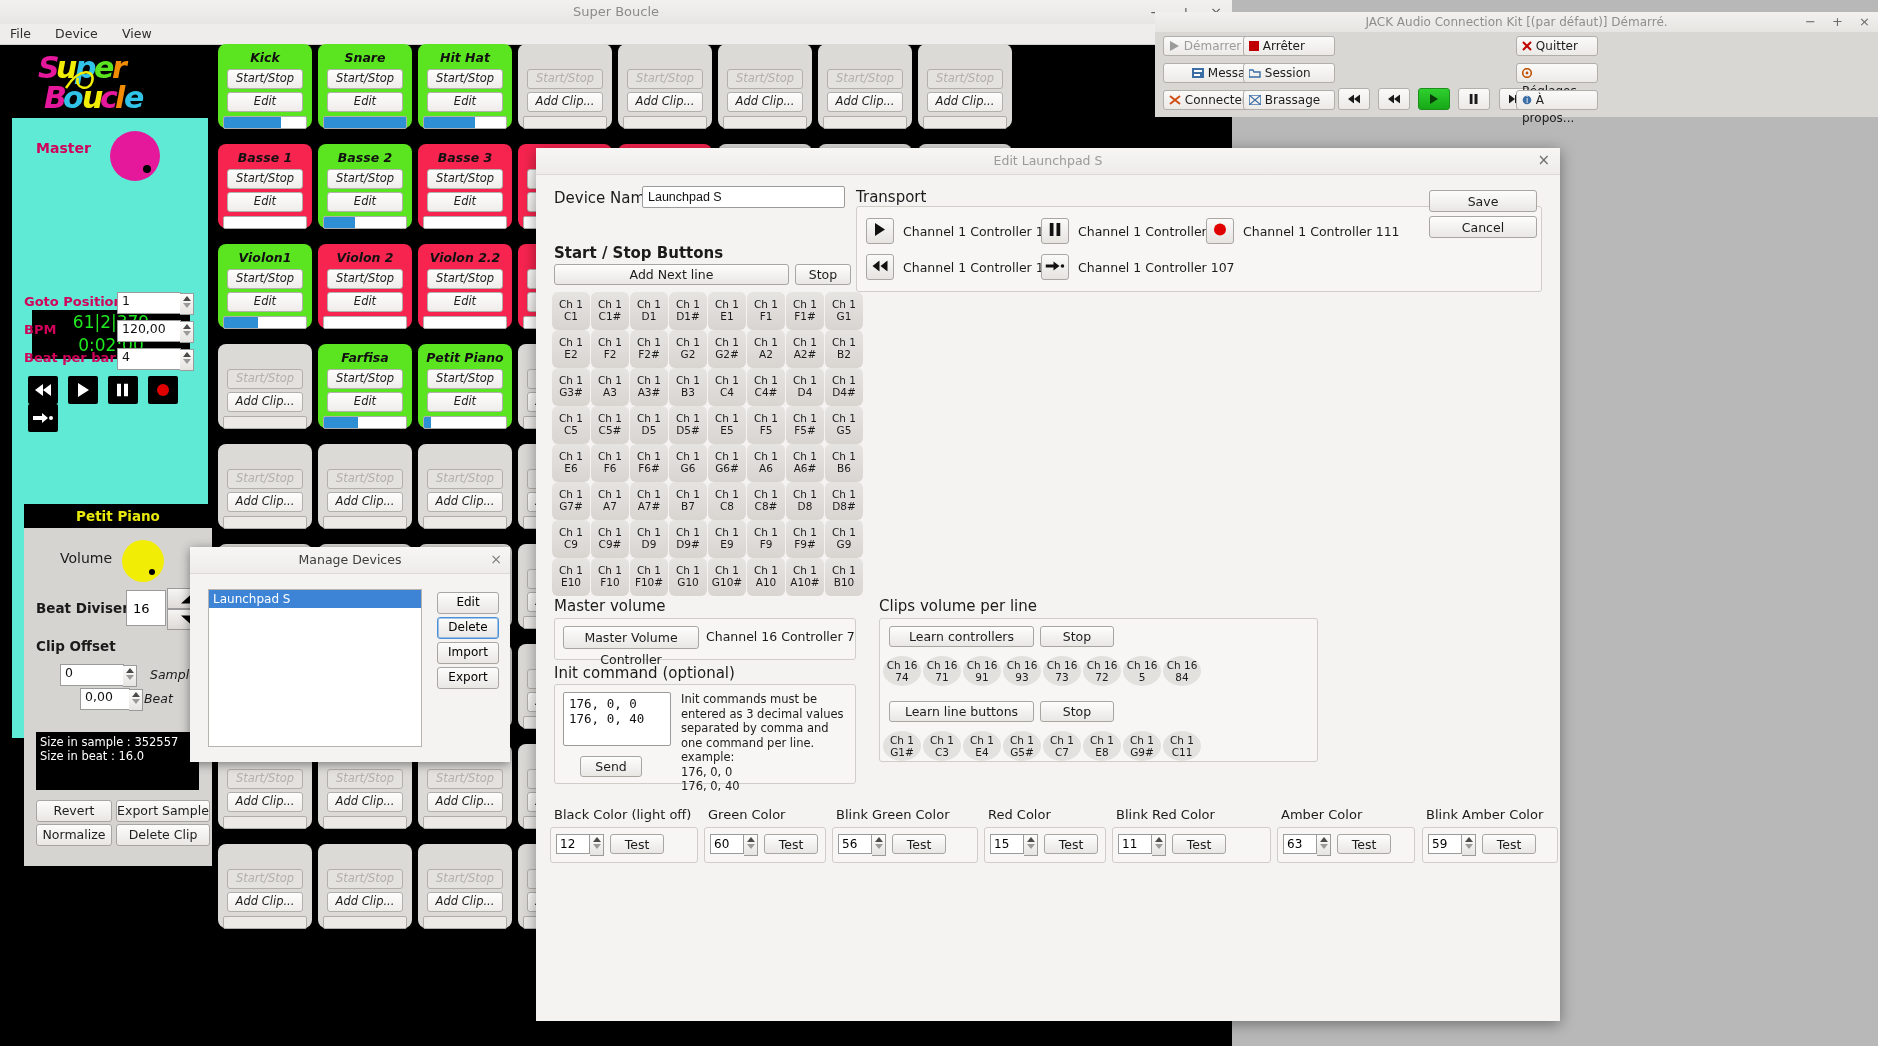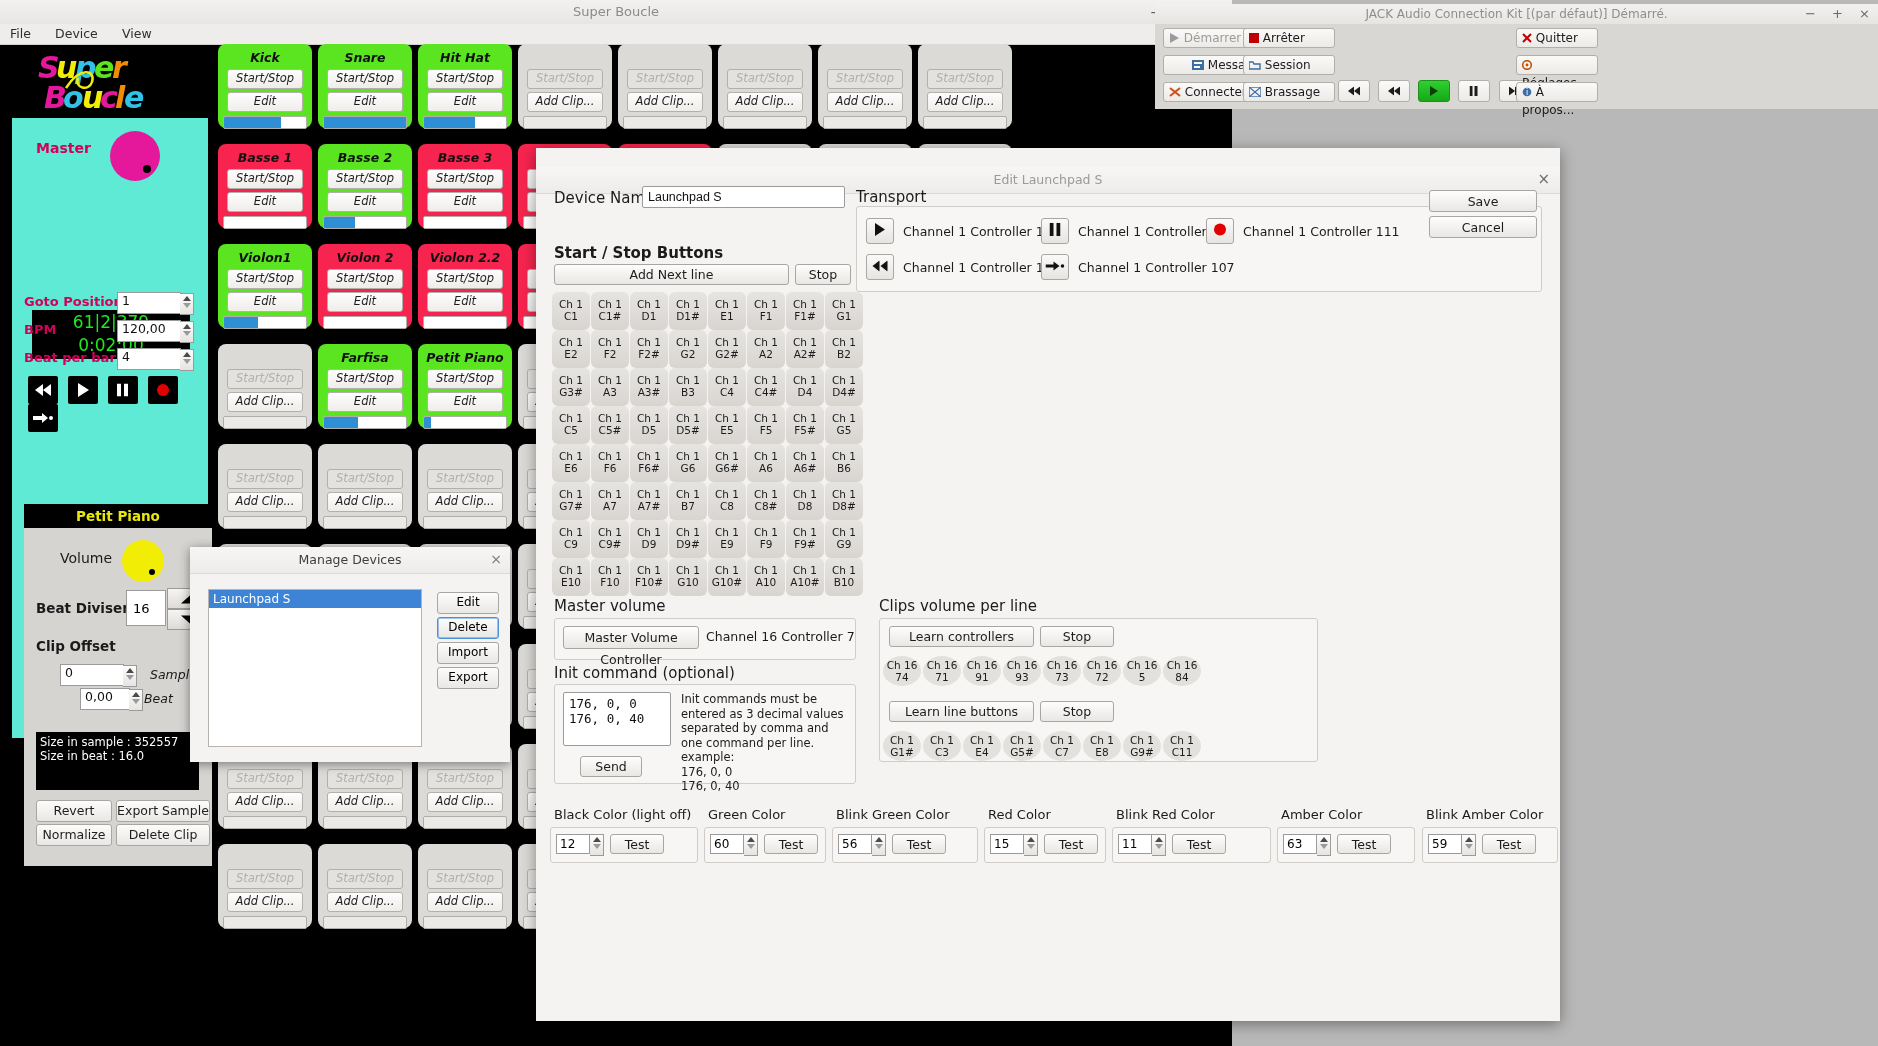--- a/index.html
+++ b/index.html
@@ -96,21 +96,21 @@
   #md-list .sel{background:#3d84d6;color:#fff;font-size:12px;padding:2px 4px;}
   .mdbtn{position:absolute;left:247px;width:60px;height:20px;
       background:linear-gradient(#fcfcfc,#e9e7e4);border:1px solid #a9a6a2;border-radius:3px;
       font-size:12px;text-align:center;line-height:19px;cursor:pointer;}
   .mdbtn.focus{border-color:#4a90d9;box-shadow:0 0 0 1px rgba(74,144,217,.5) inset;}
 
   
   #ed{position:absolute;left:536px;top:148px;width:1024px;height:873px;background:#f4f3f1;
       box-shadow:0 3px 14px rgba(0,0,0,.4);}
   #ed-tb{height:26px;position:relative;background:linear-gradient(#f7f6f4,#eeecea);
-      border-bottom:1px solid #ddd9d5;margin-top:19px;}
+      border-bottom:1px solid #ddd9d5;}
   #ed-tt{text-align:center;line-height:26px;font-size:12.5px;color:#9a9a9a;}
   #ed-close{position:absolute;right:10px;top:3px;color:#6e6e6e;font-size:15px;cursor:pointer;}
   .h2{font-size:15px;color:#1b1b1b;}
   .txtin{background:#fff;border:1px solid #9b9b9b;border-radius:2px;font-size:12.5px;
       padding:3px 5px;box-sizing:border-box;color:#111;}
   .wbtn{background:linear-gradient(#fdfdfd,#e9e7e4);border:1px solid #a9a6a2;border-radius:3px;
       font-size:12.5px;text-align:center;color:#1c1c1c;cursor:pointer;box-sizing:border-box;}
   .note{position:absolute;width:38px;height:38px;border-radius:6px;
       background:linear-gradient(#e6e4e1,#d8d5d1);text-align:center;font-size:10.5px;color:#1b1b1b;
       line-height:12px;padding-top:6px;box-sizing:border-box;cursor:pointer;}
@@ -119,21 +119,21 @@
       background:#e3e1de;text-align:center;font-size:10.5px;color:#1b1b1b;line-height:12px;
       padding-top:3px;box-sizing:border-box;cursor:pointer;}
   .colhead{position:absolute;font-size:13px;color:#1b1b1b;}
   .colbox{position:absolute;border:1px solid #d0cdc9;border-radius:3px;background:#f7f6f4;
       height:34px;}
   .tiny-spin{position:absolute;width:34px;height:20px;background:#fff;border:1px solid #9b9b9b;
       font-size:12px;padding:2px 3px;box-sizing:border-box;}
   .testb{position:absolute;width:54px;height:20px;}
 
   
-  #jk{position:absolute;left:1155px;top:4px;width:723px;height:105px;background:#d9d7d4;}
+  #jk{position:absolute;left:1155px;top:12px;width:723px;height:105px;background:#d9d7d4;}
   #jk-tb{height:20px;position:relative;background:linear-gradient(#f2f1ef,#e7e5e2);}
   #jk-tt{text-align:center;line-height:20px;font-size:12px;color:#8e8e8e;}
   .jkwb{position:absolute;right:8px;top:0;line-height:20px;color:#6b6b6b;font-size:13px;}
   .jkwb span{margin-left:12px;cursor:pointer;}
   .jb{position:absolute;height:20px;background:linear-gradient(#fafaf9,#eceae7);
       border:1px solid #b2afab;border-radius:3px;font-size:12px;line-height:18px;
       padding-left:5px;box-sizing:border-box;color:#1c1c1c;cursor:pointer;}
   .jb.dim{color:#9b9b9b;}
   #jk-disp{position:absolute;left:183px;top:22px;width:178px;height:48px;background:#000;}
   .jl{position:absolute;font-size:11.5px;}

